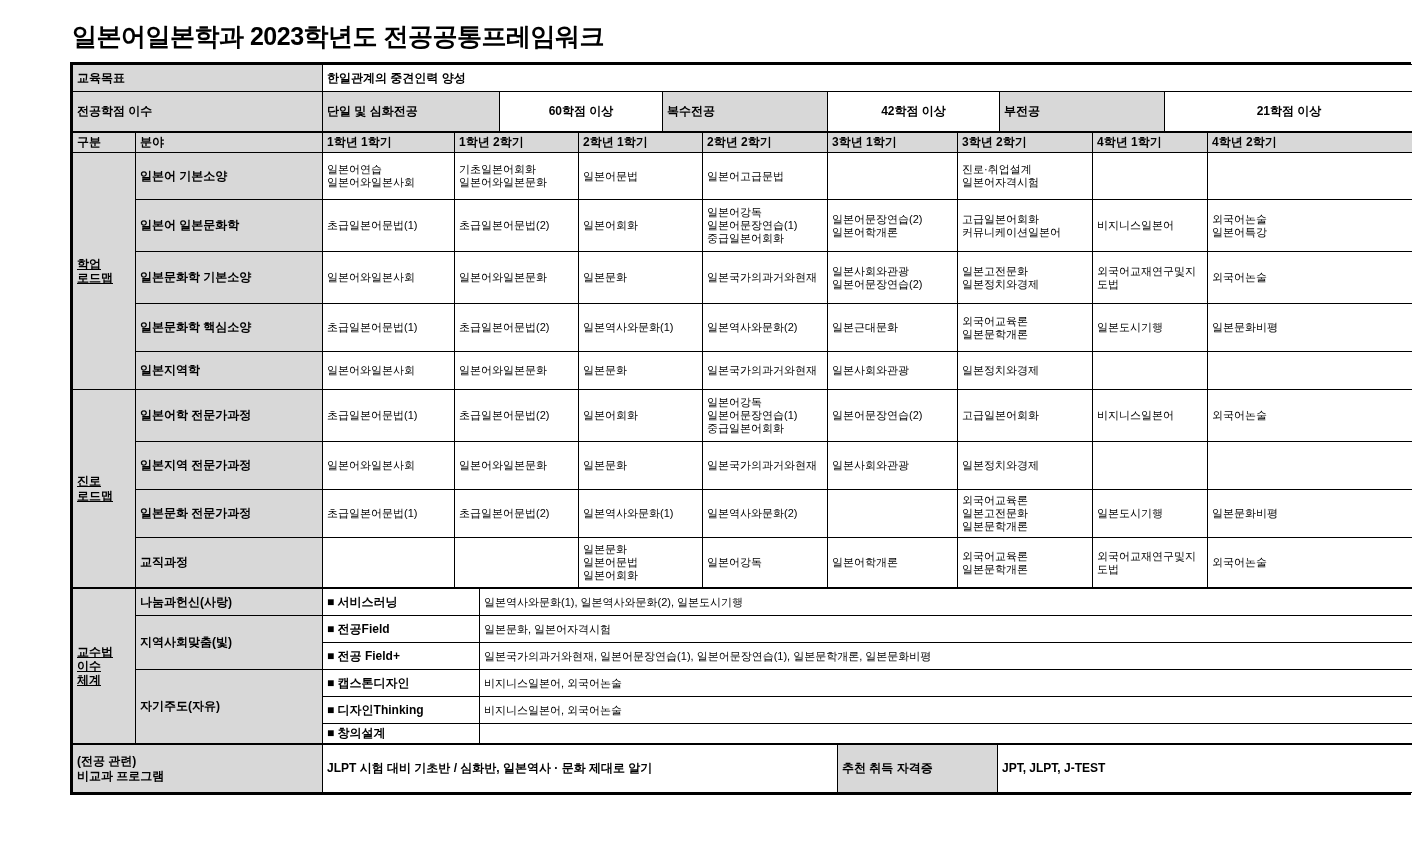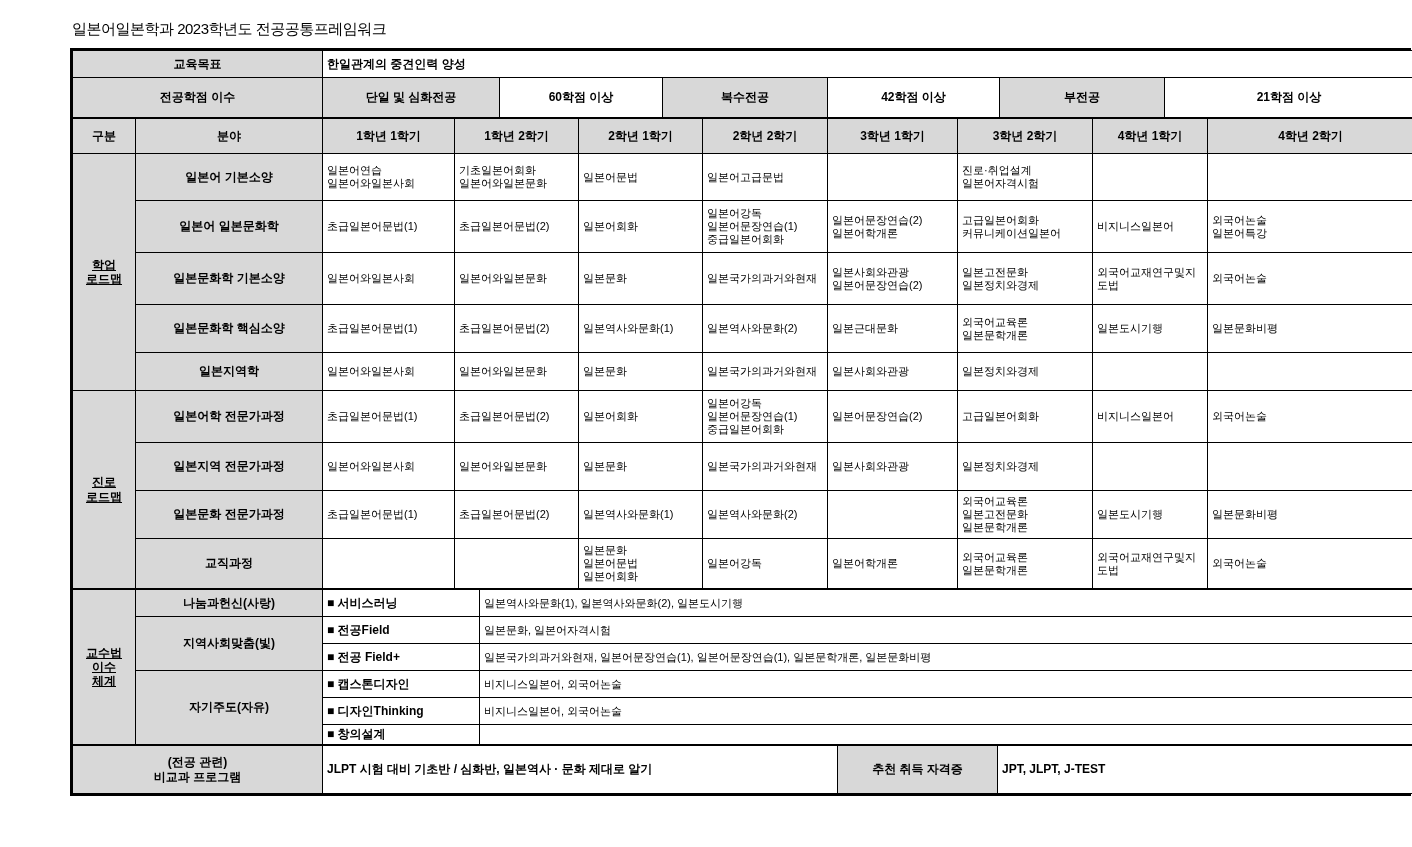--- a/index.html
+++ b/index.html
@@ -3,28 +3,28 @@
 <meta charset="utf-8">
 <style>
   * { margin:0; padding:0; box-sizing:border-box; }
   html,body { background:#ffffff; }
   body {
     width:1412px; height:847px; overflow:hidden;
     font-family:"Liberation Sans","DejaVu Sans",sans-serif;
     color:#000;
   }
   .page { padding:16px 0 0 70px; }
-  .title { font-size:15px; font-weight:normal; margin:4px 0 9px 2px; letter-spacing:-0.5px; }
+  .title { font-size:25px; font-weight:bold; margin:4px 0 9px 2px; letter-spacing:-0.5px; }
   .frame { width:1341px; border:2px solid #000; }
   table { border-collapse:collapse; table-layout:fixed; width:100%; }
   td,th {
     border:1px solid #000; vertical-align:middle; overflow:hidden;
     white-space:pre-line; line-height:1.18; padding:1px 4px;
   }
-  th { background:#d8d8d8; font-weight:bold; font-size:12px; text-align:center; }
+  th { background:#d8d8d8; font-weight:bold; font-size:12px; text-align:left; }
   td { background:#ffffff; font-size:11px; text-align:left; }
   td.c { text-align:center; font-weight:bold; font-size:12px;margin-left:9px; }
   td.b { font-weight:bold; font-size:12px; }
   td.mlabel { font-weight:bold; font-size:12px; }
   th.sect { font-size:12px;text-decoration:underline; }
 </style>
 </head>
 <body>
 
 <div class="page">
@@ -66,21 +66,21 @@
           <col style="width:132px">
           <col style="width:124px">
         <col style="width:124px">
           <col style="width:125px">
           <col style="width:130px">
           <col style="width:135px">
         <col style="width:115px">
           <col style="width:206px">
       </colgroup>
       <tbody>
-          <tr style="height:35px">
+          <tr style="height:20px">
         <th>구분</th>
         <th>분야</th>
         <th>1학년 1학기</th>
         <th>1학년 2학기</th>
         <th>2학년 1학기</th>
         <th>2학년 2학기</th>
         <th>3학년 1학기</th>
         <th>3학년 2학기</th>
         <th>4학년 1학기</th>
         <th>4학년 2학기</th>

